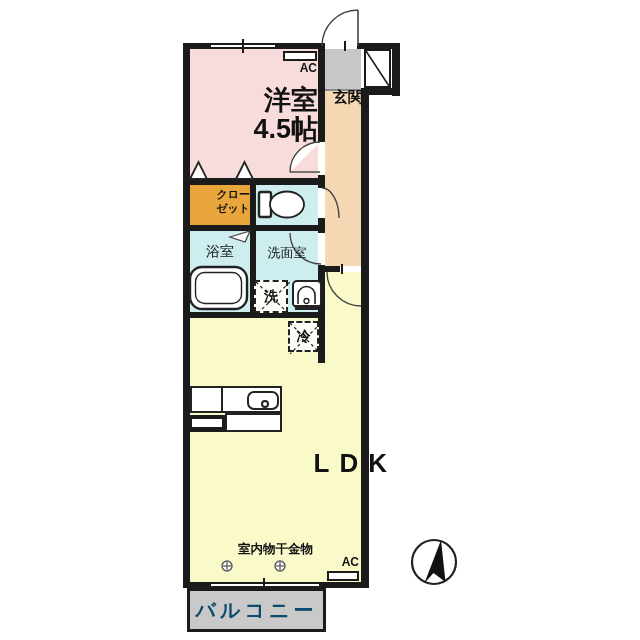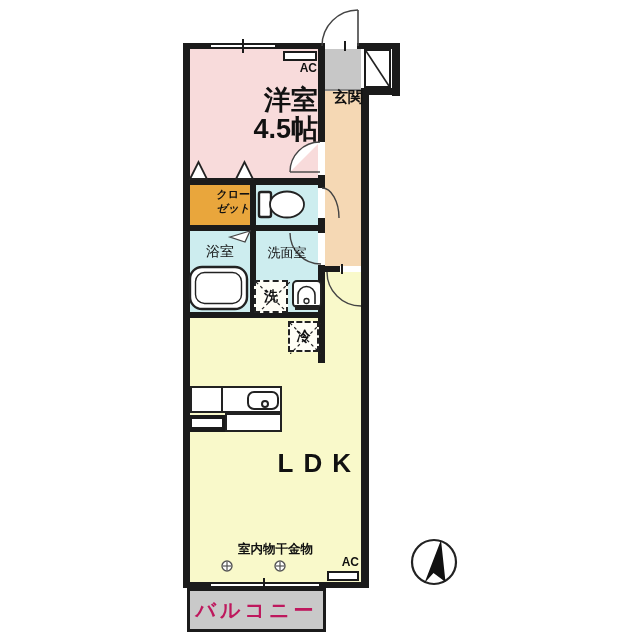--- a/index.html
+++ b/index.html
@@ -16,21 +16,21 @@
   .tick{position:absolute;background:#1b1b1b;}
   .acbox{position:absolute;background:#ffffff;border:2px solid #1b1b1b;box-sizing:border-box;}
   .dashedbox{position:absolute;background:#fffef6;border:2px dashed #222;box-sizing:border-box;}
   .dashedbox svg{position:absolute;left:0;top:0;}
   .dashedbox .glyph{position:absolute;left:0;top:0;width:100%;height:100%;display:flex;align-items:center;justify-content:center;font-weight:bold;font-size:14px;}
   .svg-overlay{position:absolute;left:0;top:0;pointer-events:none;}
   .counter{position:absolute;background:#ffffff;border:2px solid #222;box-sizing:border-box;}
   .balcony{
     position:absolute;background:#c9c9c9;border:3px solid #1b1b1b;box-sizing:border-box;
     display:flex;align-items:center;justify-content:center;
-    font-size:20px;letter-spacing:4px;color:#be185d;font-weight:bold;
+    font-size:20px;letter-spacing:4px;color:#0c4a6e;font-weight:bold;
   }
 </style>
 </head>
 <body>
 
 <div class="canvas">
 
   <div class="fill" style="left: 190px; top: 49px; width: 128px; height: 129px; background: rgb(248, 219, 219);"></div>
   <div class="fill" style="left: 325px; top: 49px; width: 36px; height: 41px; background: rgb(199, 199, 199);"></div>
   <div class="fill" style="left: 325px; top: 90px; width: 36px; height: 176px; background: rgb(245, 216, 180);"></div>
@@ -154,24 +154,24 @@
   </svg>
 
   <div class="acbox" style="left:283px;top:51px;width:34px;height:10px;"></div>
   <div class="acbox" style="left:327px;top:571px;width:32px;height:10px;"></div>
 
   <div class="lbl b" style="left:190px;top:86px;width:128px;font-size:27px;">洋室</div>
   <div class="lbl b" style="left:190px;top:115px;width:128px;font-size:27px;">4.5帖</div>
   <div class="lbl b" style="left:283px;top:62px;width:34px;font-size:12px;">AC</div>
   <div class="lbl b" style="left:323px;top:61px;width:40px;font-size:15px;margin-top:28px;">玄関</div>
   <div class="lbl b" style="left:190px;top:189px;width:60px;font-size:11px;">クロー</div>
-  <div class="lbl b" style="left:190px;top:203px;width:60px;font-size:11px;font-style:italic;">ゼット</div>
+  <div class="lbl b" style="left:190px;top:203px;width:60px;font-size:11px;">ゼット</div>
   <div class="lbl" style="left:190px;top:244px;width:60px;font-size:14px;">浴室</div>
   <div class="lbl" style="left:256px;top:246px;width:62px;font-size:13px;">洗面室</div>
-  <div class="lbl b" style="left:190px;top:450px;width:171px;font-size:26px;letter-spacing:10px;text-indent:10px;">LDK</div>
+  <div class="lbl b" style="left:190px;top:450px;width:171px;font-size:26px;letter-spacing:10px;text-indent:10px;padding-left:36px;">LDK</div>
   <div class="lbl b" style="left:193px;top:544px;width:120px;font-size:12.5px;font-family:Liberation Mono, monospace;">室内物干金物</div>
   <div class="lbl b" style="left:327px;top:556px;width:32px;font-size:12px;">AC</div>
 
   <div class="balcony" style="left:187px;top:588px;width:139px;height:44px;">
     <span>バルコニー</span>
   </div>
 
 </div>
 
 </body></html>

